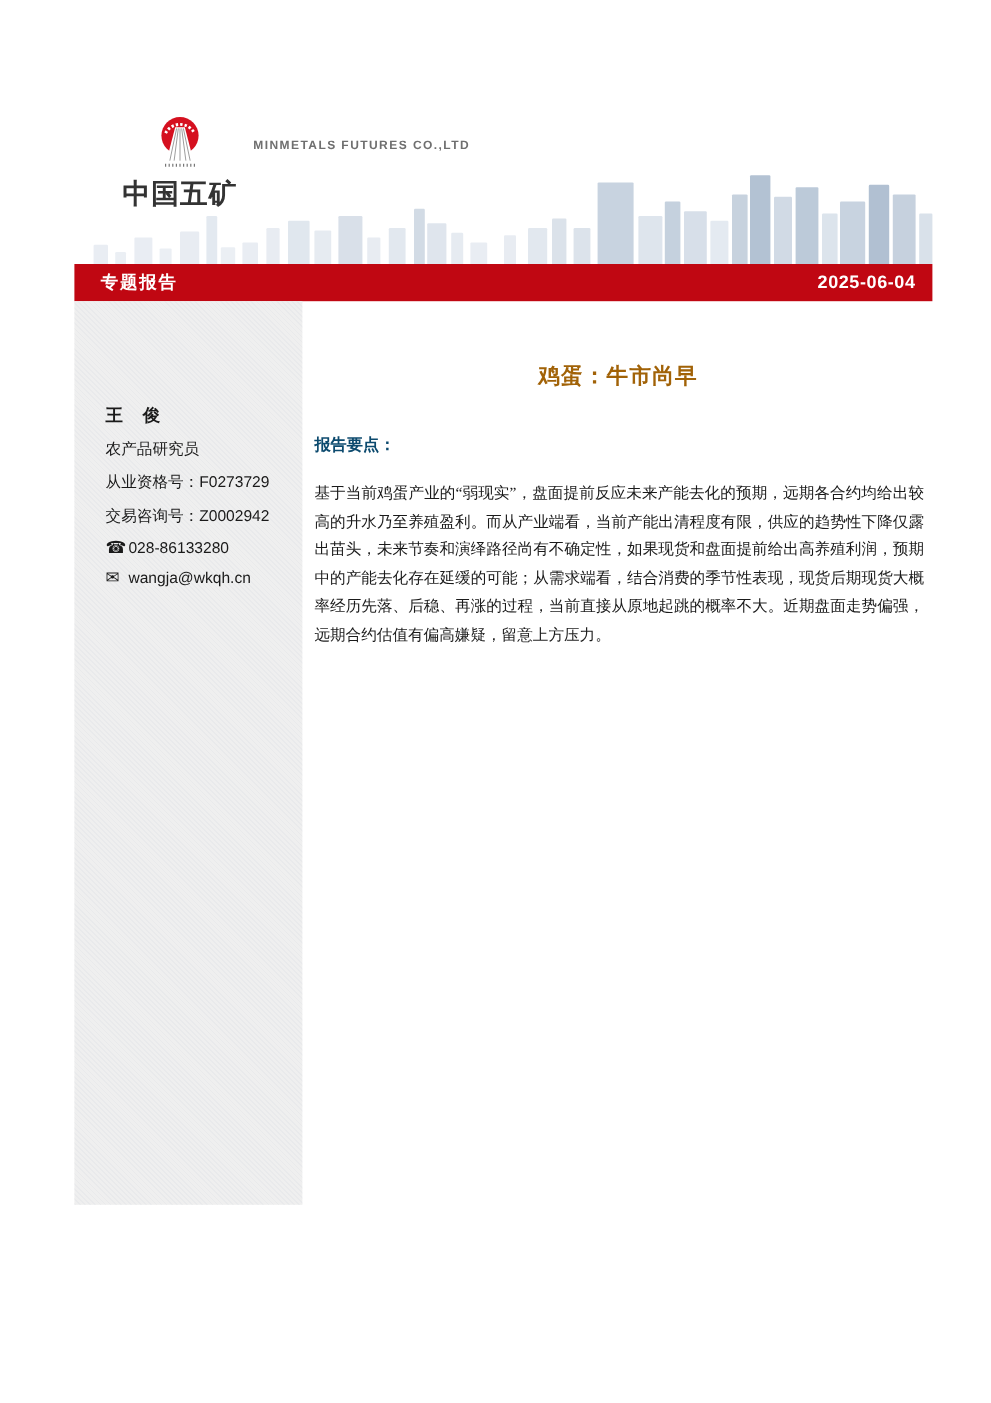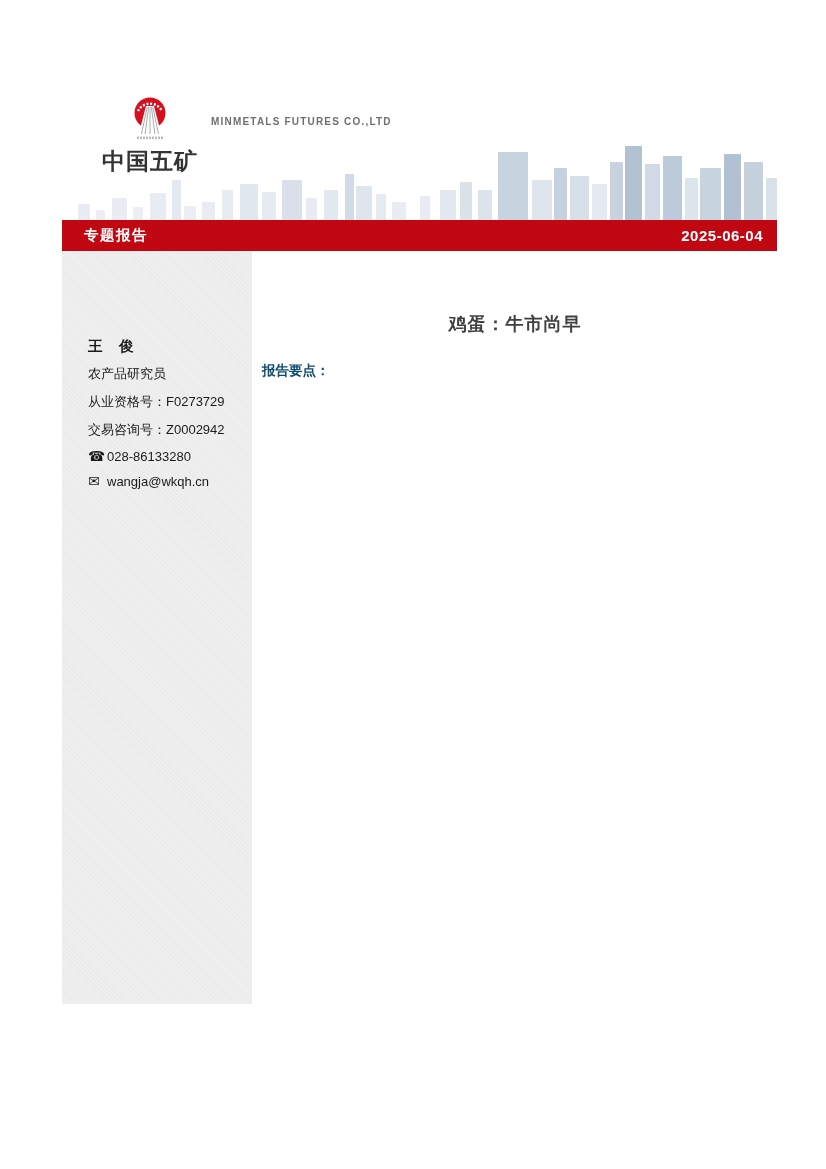--- a/index.html
+++ b/index.html
@@ -34,22 +34,22 @@
   .sidebar{position:absolute;left:62px;top:251px;width:190px;height:753px;
            background:var(--sidebar-gray);
            background-image:repeating-linear-gradient(45deg,rgba(205,210,220,.18) 0 1px,transparent 1px 3px);
            padding:86px 10px 0 26px;color:#1a1a1a;}
   .sidebar .name{font-size:14.5px;font-weight:700;margin-bottom:9px;letter-spacing:1px;}
   .sidebar .row{font-size:13px;margin-bottom:10px;white-space:nowrap;}
   .sidebar .contact{display:flex;align-items:center;}
   .sidebar .cicon{display:inline-block;width:19px;font-size:14px;line-height:13px;}
 
   
-  .main-title{position:absolute;left:262px;top:312px;width:506px;text-align:center;
-              font-size:18px;font-weight:700;color:#404040;
+  .main-title{position:absolute;left:262px;top:301px;width:506px;text-align:center;
+              font-size:18px;font-weight:700;color:#a16207;
               font-family:"Liberation Serif","DejaVu Serif",serif;letter-spacing:1px;}
   .summary-heading{position:absolute;left:262px;top:362px;font-size:13.5px;font-weight:700;color:#0c4a6e;}
   .summary-text{position:absolute;left:262px;top:399px;width:508px;
                 font-size:13px;line-height:23.6px;text-align:justify;color:#1a1a1a;
                 font-family:"Liberation Serif","DejaVu Serif",serif;}
 </style>
 </head>
 <body>
 
 <div class="page">
@@ -139,14 +139,15 @@
       <span>028-86133280</span>
     </div>
     <div class="row contact">
       <span class="cicon">✉</span>
       <span>wangja@wkqh.cn</span>
     </div>
   </aside>
 
   <h1 class="main-title">鸡蛋：牛市尚早</h1>
   <h2 class="summary-heading">报告要点：</h2>
+  <p class="summary-text">基于当前鸡蛋产业的“弱现实”，盘面提前反应未来产能去化的预期，远期各合约均给出较高的升水乃至养殖盈利。而从产业端看，当前产能出清程度有限，供应的趋势性下降仅露出苗头，未来节奏和演绎路径尚有不确定性，如果现货和盘面提前给出高养殖利润，预期中的产能去化存在延缓的可能；从需求端看，结合消费的季节性表现，现货后期现货大概率经历先落、后稳、再涨的过程，当前直接从原地起跳的概率不大。近期盘面走势偏强，远期合约估值有偏高嫌疑，留意上方压力。</p>
 
 </div>
 
 </body></html>

